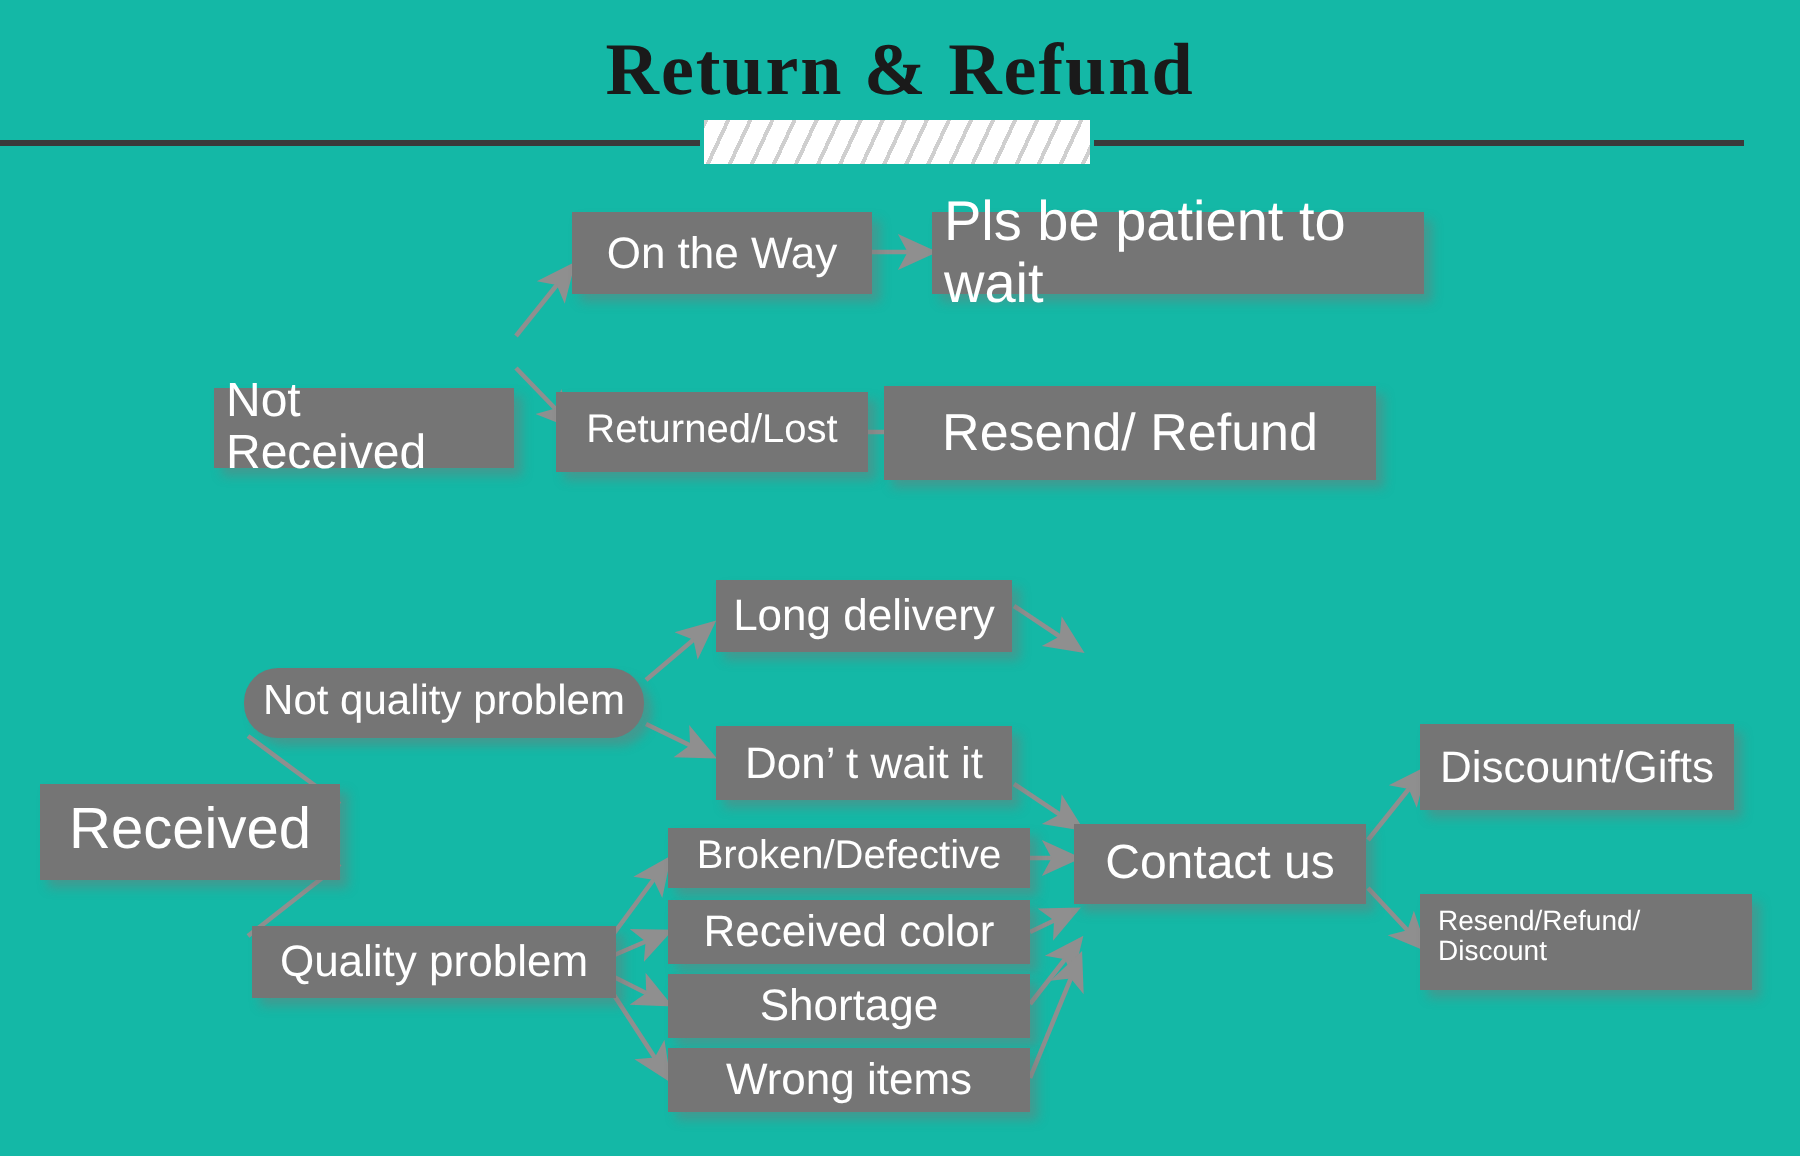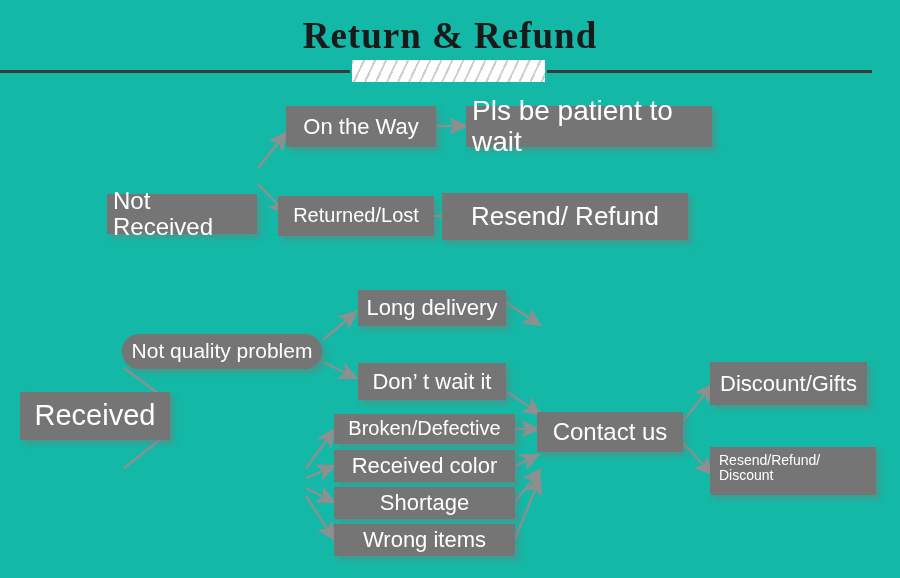--- a/index.html
+++ b/index.html
@@ -143,20 +143,21 @@
   <div class="node" style="left:466px; top:106px; width:246px; height:41px; font-size:28px;">Pls be patient to wait</div>
 
   <div class="node" style="left:278px; top:196px; width:156px; height:40px; font-size:20px;">Returned/Lost</div>
 
   <div class="node" style="left:442px; top:193px; width:246px; height:47px; font-size:26px;">Resend/ Refund</div>
 
   <div class="node" style="left:20px; top:392px; width:150px; height:48px; font-size:29px;">Received</div>
 
   <div class="node" style="left:122px; top:334px; width:200px; height:35px; font-size:21px;border-radius:17px;">Not quality problem</div>
 
+  <div class="node" style="left:126px; top:463px; width:182px; height:36px; font-size:22px;">Quality problem</div>
 
   <div class="node" style="left:358px; top:290px; width:148px; height:36px; font-size:22px;">Long delivery</div>
 
   <div class="node" style="left:358px; top:363px; width:148px; height:37px; font-size:22px;">Don’  t wait it</div>
 
   <div class="node" style="left:334px; top:414px; width:181px; height:30px; font-size:20px;">Broken/Defective</div>
 
   <div class="node" style="left:334px; top:450px; width:181px; height:32px; font-size:22px;">Received color</div>
 
   <div class="node" style="left:334px; top:487px; width:181px; height:32px; font-size:22px;">Shortage</div>

